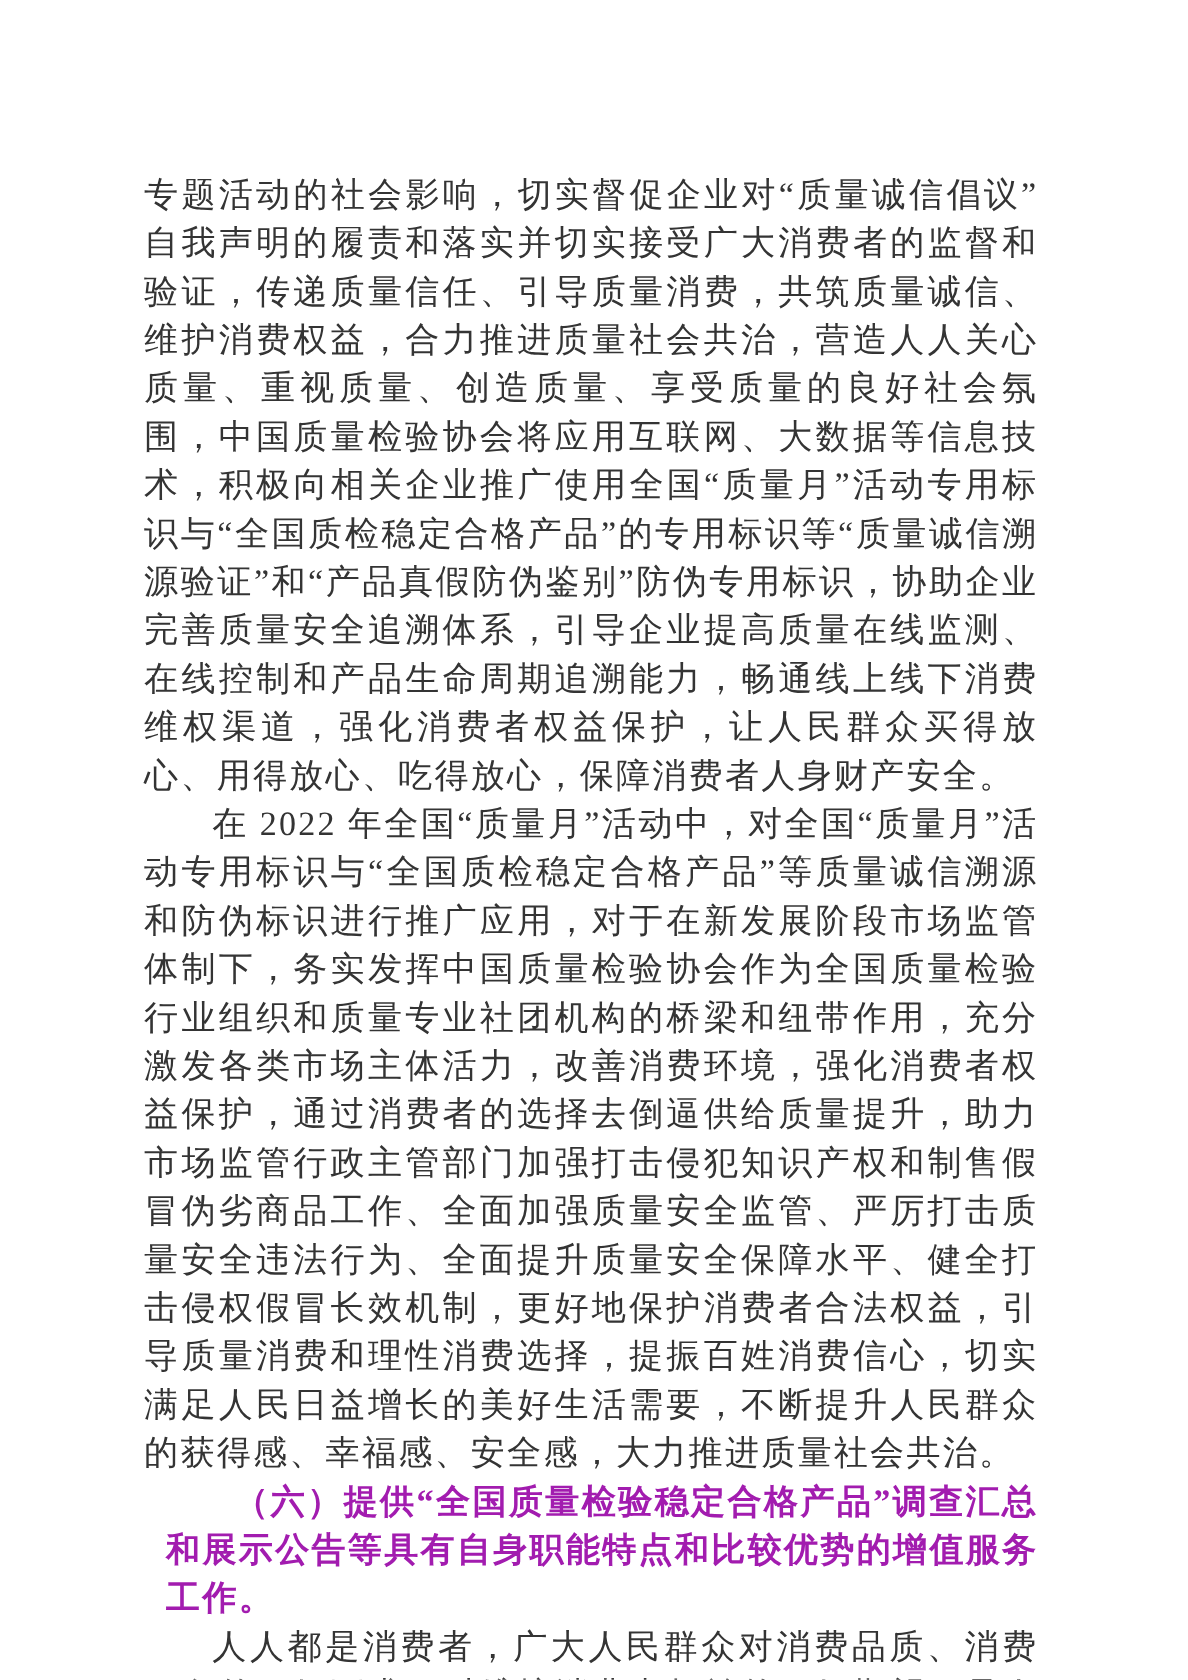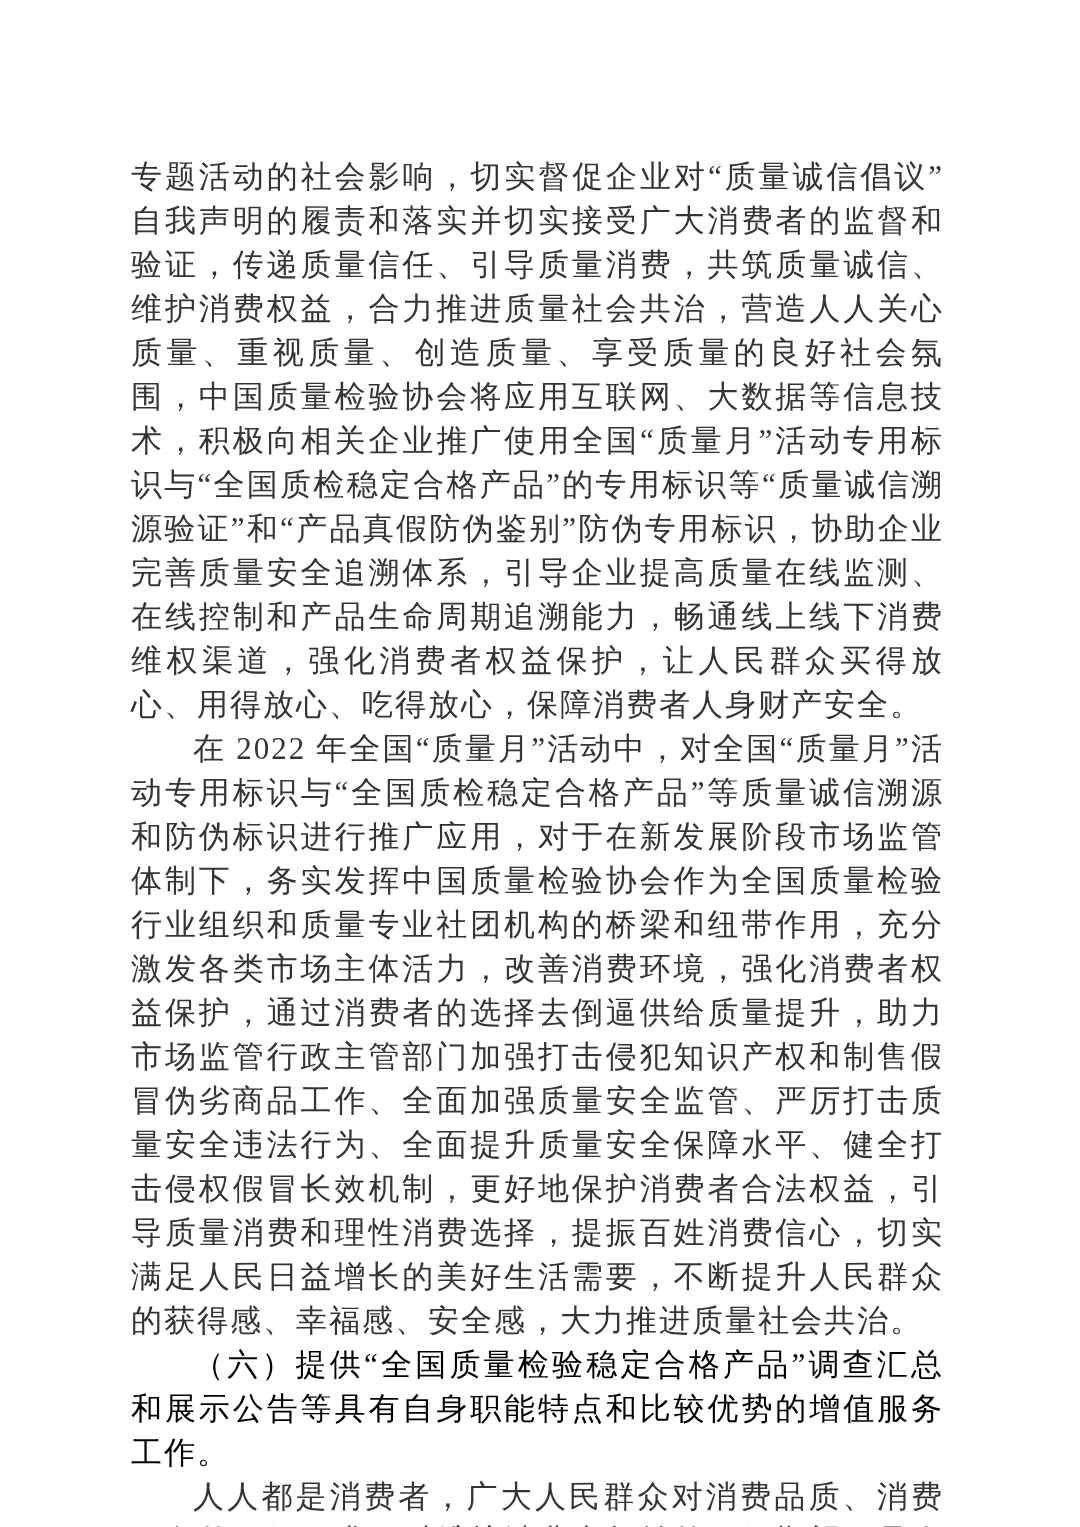--- a/index.html
+++ b/index.html
@@ -28,22 +28,23 @@
     line-height: 44px;
     letter-spacing: 2px;
     text-align: justify;
     text-justify: inter-ideograph;
     word-break: break-all;
   }
   .para.indent {
     text-indent: 2em;
   }
   .para.heading {
-    font-weight: normal;
-    color: #000000;
+    font-weight: bold;
+    color: #a21caf;
+    margin-left: 20px;
   }
 </style>
 </head>
 <body>
 
 <div class="page">
 
   <p class="para">专题活动的社会影响，切实督促企业对“质量诚信倡议”自我声明的履责和落实并切实接受广大消费者的监督和验证，传递质量信任、引导质量消费，共筑质量诚信、维护消费权益，合力推进质量社会共治，营造人人关心质量、重视质量、创造质量、享受质量的良好社会氛围，中国质量检验协会将应用互联网、大数据等信息技术，积极向相关企业推广使用全国“质量月”活动专用标识与“全国质检稳定合格产品”的专用标识等“质量诚信溯源验证”和“产品真假防伪鉴别”防伪专用标识，协助企业完善质量安全追溯体系，引导企业提高质量在线监测、在线控制和产品生命周期追溯能力，畅通线上线下消费维权渠道，强化消费者权益保护，让人民群众买得放心、用得放心、吃得放心，保障消费者人身财产安全。</p>
 
   <p class="para indent">在 2022 年全国“质量月”活动中，对全国“质量月”活动专用标识与“全国质检稳定合格产品”等质量诚信溯源和防伪标识进行推广应用，对于在新发展阶段市场监管体制下，务实发挥中国质量检验协会作为全国质量检验行业组织和质量专业社团机构的桥梁和纽带作用，充分激发各类市场主体活力，改善消费环境，强化消费者权益保护，通过消费者的选择去倒逼供给质量提升，助力市场监管行政主管部门加强打击侵犯知识产权和制售假冒伪劣商品工作、全面加强质量安全监管、严厉打击质量安全违法行为、全面提升质量安全保障水平、健全打击侵权假冒长效机制，更好地保护消费者合法权益，引导质量消费和理性消费选择，提振百姓消费信心，切实满足人民日益增长的美好生活需要，不断提升人民群众的获得感、幸福感、安全感，大力推进质量社会共治。</p>

